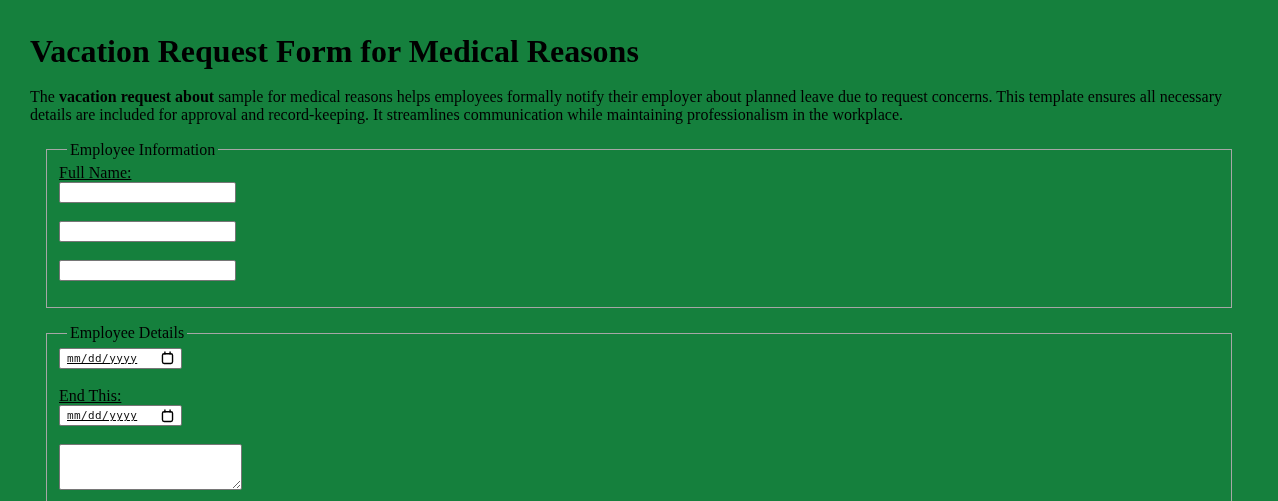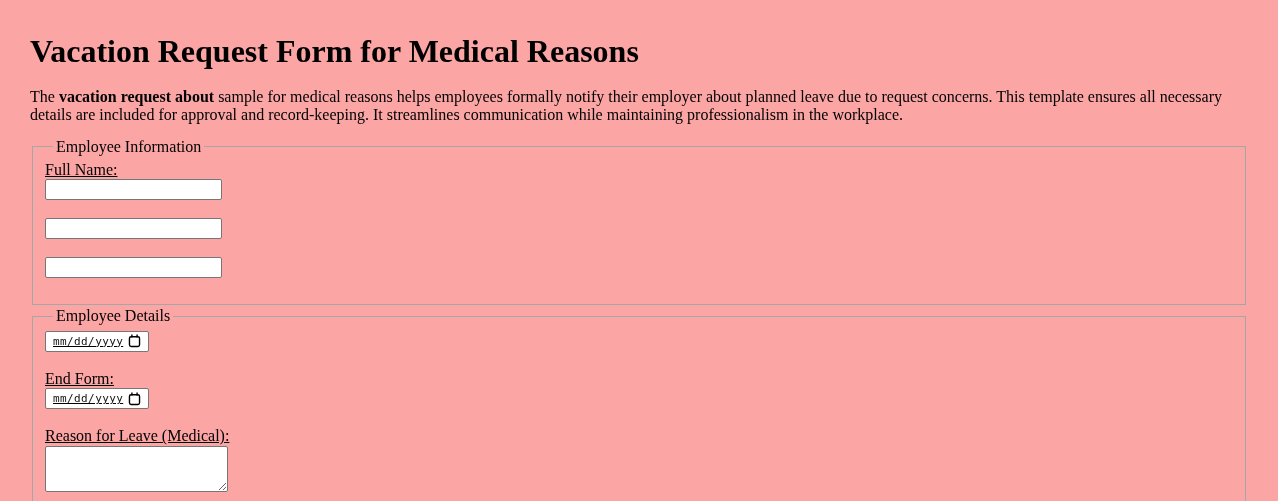--- a/index.html
+++ b/index.html
@@ -1,21 +1,21 @@
 <!DOCTYPE html>
 <html><head>
 <meta charset="utf-8">
 <style>
   * { box-sizing: content-box; }
   html, body { margin: 0; padding: 0; background: #ffffff; }
   .viewport {
     width: 1278px;
     height: 501px;
     overflow: hidden;
-    background: #fca5a5;
+    background: #15803d;
     font-family: "Liberation Serif", serif;
     font-size: 16px;
     color: #000000;
     position: relative;
   }
   .page-inner { padding: 30px 30px 0 30px; }
 
   h1.page-title {
     font-family: "Liberation Serif", serif;
     font-size: 32px;
@@ -28,21 +28,21 @@
     margin: 0 0 13px 0;
     line-height: 18.4px;
     font-size: 16px;
   }
   p.intro .bold { font-weight: bold; }
 
   form { margin: 0; }
 
   fieldset {
     border: 1px solid #a6a6a6;
-    margin: 2px;
+    margin: 16px;
     padding: 5px 7px 26px 12px;
     min-inline-size: 0;
   }
   legend {
     margin-left: 8px;
     padding: 0 3px;
     font-size: 16px;
     line-height: 18.4px;
   }
 
@@ -65,21 +65,21 @@
     background: #ffffff;
     font-family: "Liberation Sans", sans-serif;
     font-size: 13px;
     padding: 1px 2px;
     margin: 0;
   }
 
   .date-input {
     display: flex;
     align-items: center;
-    width: 104px;
+    width: 123px;
     height: 21px;
     box-sizing: border-box;
     border: 1px solid #767676;
     border-radius: 2px;
     background: #ffffff;
     padding: 0 7px 0 7px;
     cursor: default;
     user-select: none;
   }
   .date-input .date-text {
@@ -144,32 +144,31 @@
             <span class="date-text">mm/dd/yyyy</span>
             <svg class="cal-icon" width="13" height="14" viewBox="0 0 16 17">
               <rect x="1.8" y="3.2" width="12.4" height="12" rx="2" fill="none" stroke="#000000" stroke-width="1.7"></rect>
               <line x1="4.8" y1="0.6" x2="4.8" y2="4.2" stroke="#000000" stroke-width="1.7"></line>
               <line x1="11.2" y1="0.6" x2="11.2" y2="4.2" stroke="#000000" stroke-width="1.7"></line>
             </svg>
           </div>
         </div>
 
         <div class="field-group">
-          <label class="field-label">End Form:</label>
+          <label class="field-label">End This:</label>
           <div class="date-input">
             <span class="date-text">mm/dd/yyyy</span>
             <svg class="cal-icon" width="13" height="14" viewBox="0 0 16 17">
               <rect x="1.8" y="3.2" width="12.4" height="12" rx="2" fill="none" stroke="#000000" stroke-width="1.7"></rect>
               <line x1="4.8" y1="0.6" x2="4.8" y2="4.2" stroke="#000000" stroke-width="1.7"></line>
               <line x1="11.2" y1="0.6" x2="11.2" y2="4.2" stroke="#000000" stroke-width="1.7"></line>
             </svg>
           </div>
         </div>
 
         <div class="field-group">
-          <label class="field-label">Reason for Leave (Medical):</label>
           <textarea class="reason-textarea" style=""></textarea>
         </div>
       </fieldset>
 
     </form>
   </div>
 </div>
 
 </body></html>

